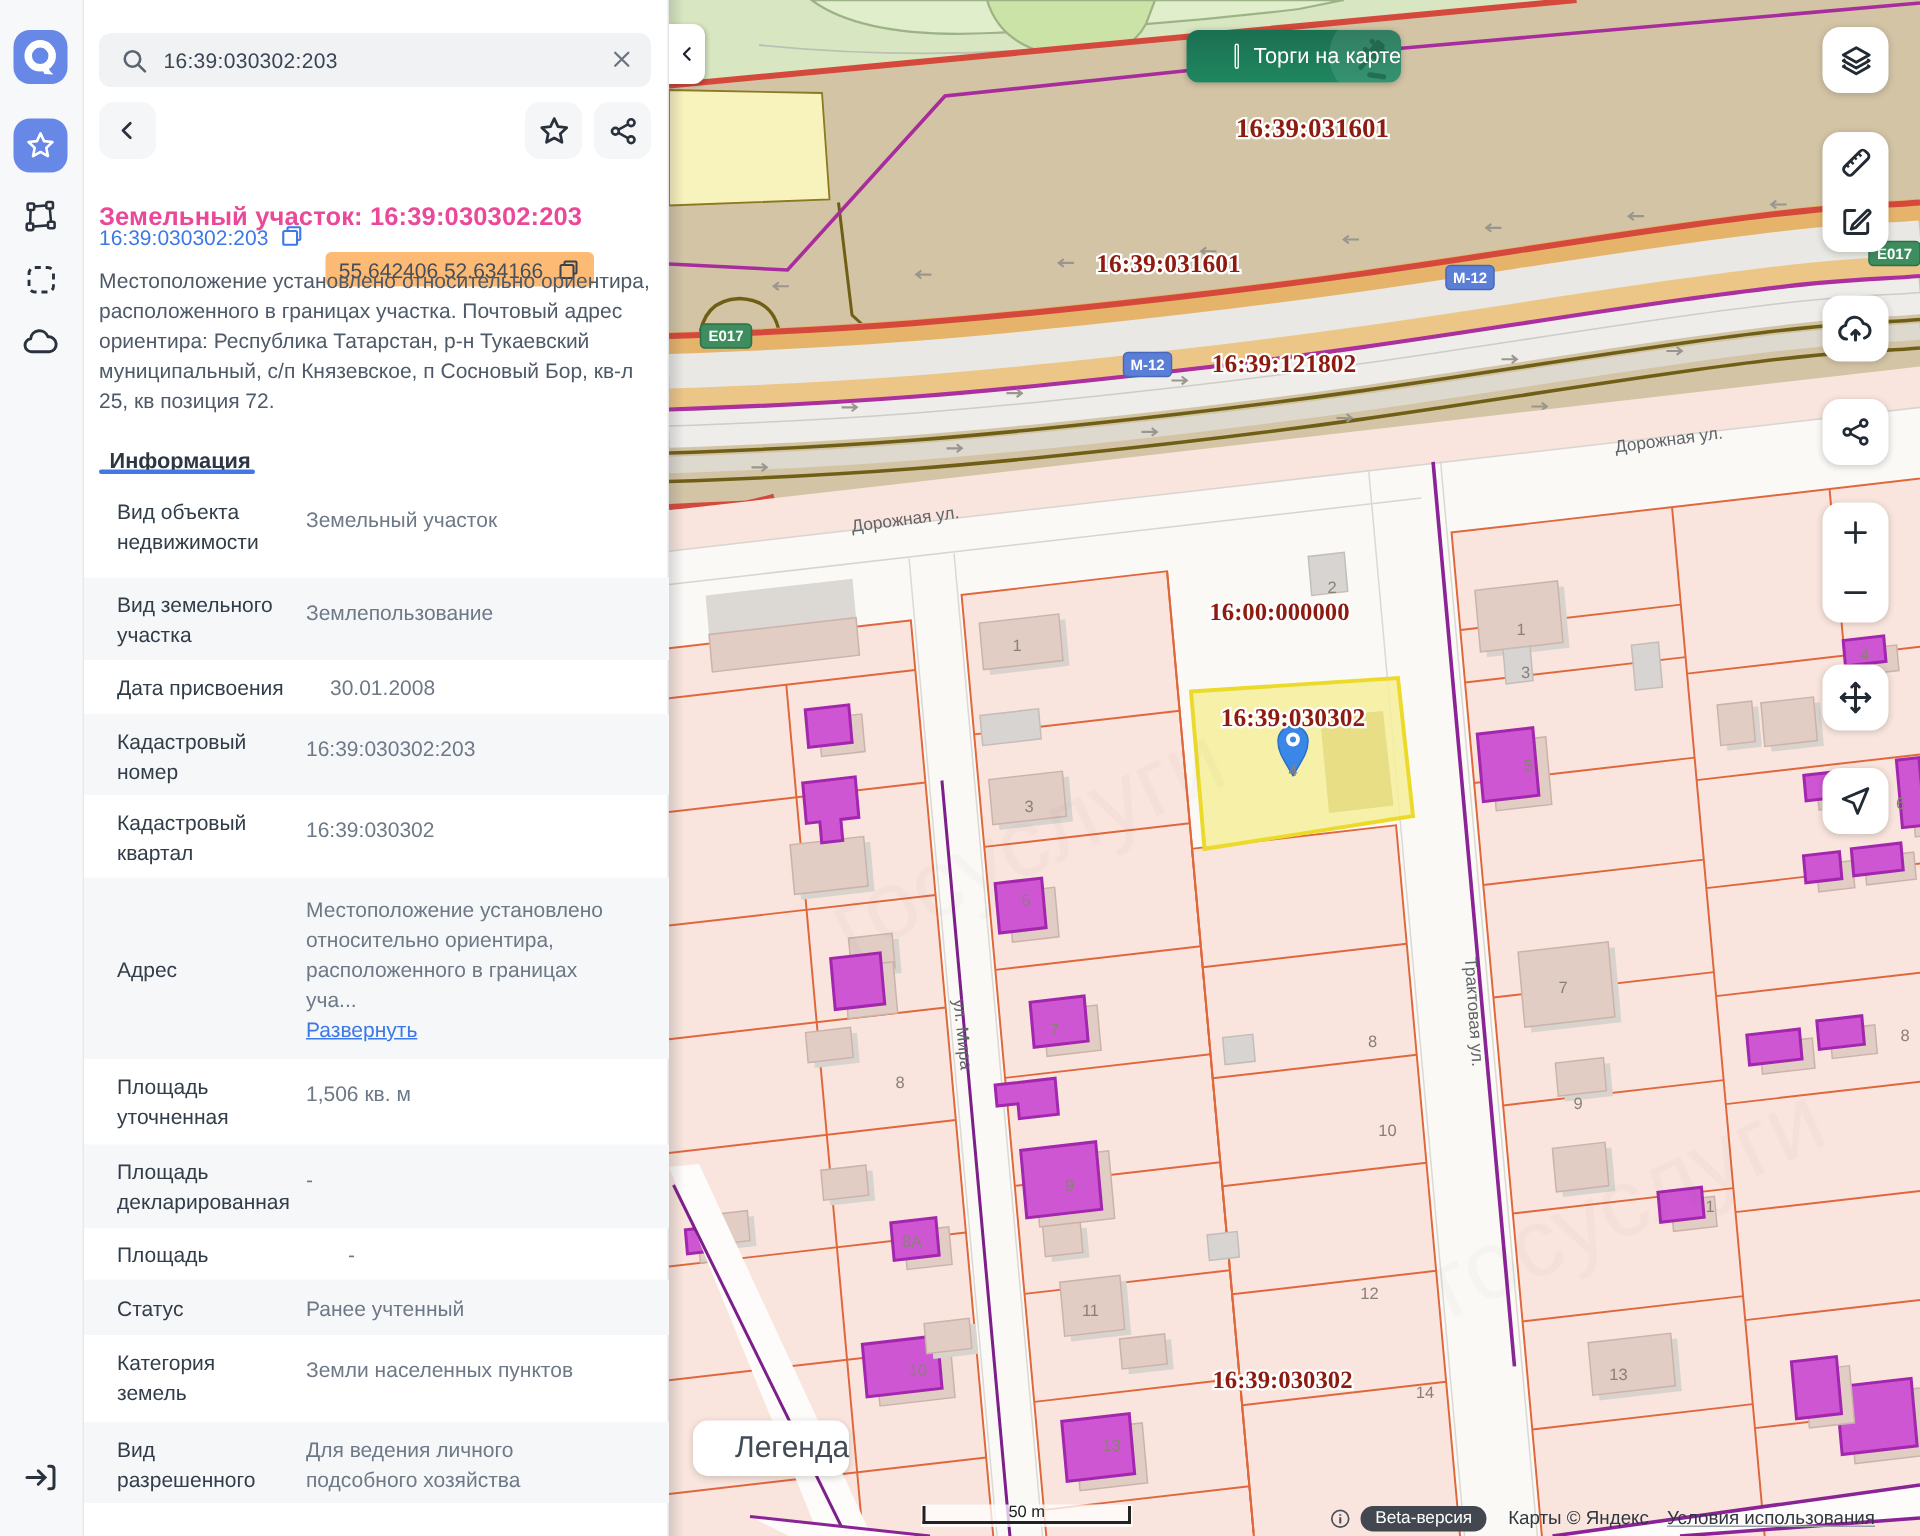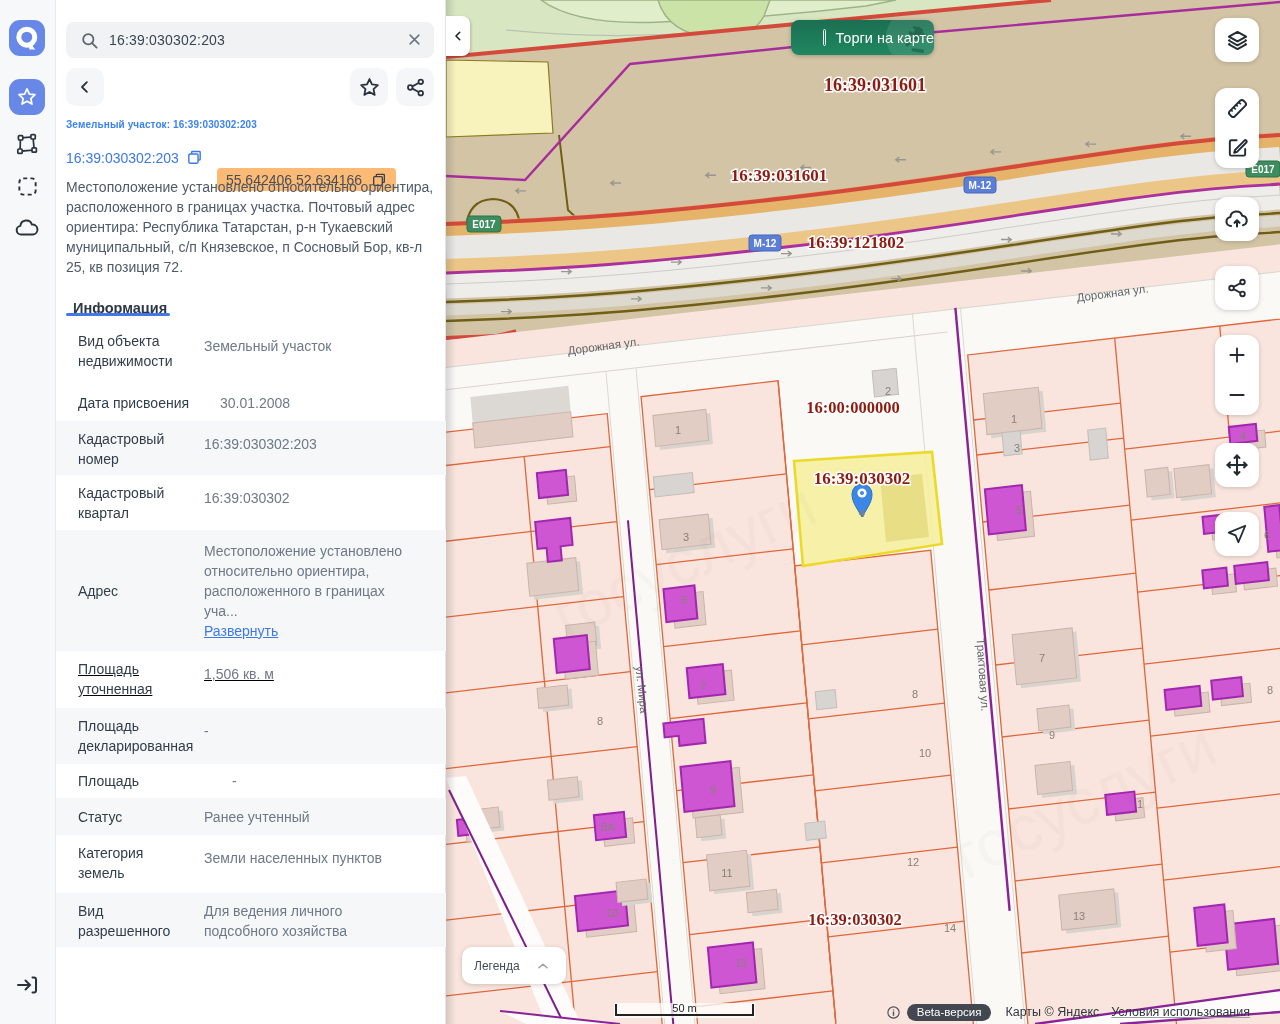--- a/index.html
+++ b/index.html
@@ -8,21 +8,21 @@
 #app{position:relative;width:1280px;height:1024px;background:#fff;}
 #rail{position:absolute;left:0;top:0;width:56px;height:1024px;background:#f7f8f9;border-right:1px solid #e7e9eb;z-index:30;}
 .railbtn{position:absolute;left:9px;width:36px;height:36px;border-radius:11px;display:flex;align-items:center;justify-content:center;}
 .bluebtn{background:#6788e6;}
 #panel{position:absolute;left:56px;top:0;width:390px;height:1024px;background:#fff;border-right:1px solid #e3e5e8;z-index:25;}
 #search{position:absolute;left:10px;top:22px;width:368px;height:36px;background:#f1f2f4;border-radius:8px;display:flex;align-items:center;}
 #search .q{margin-left:14px;}
 #search .txt{margin-left:10px;font-size:14px;color:#3a4553;letter-spacing:.2px;}
 #search .x{position:absolute;right:12px;top:10px;}
 .sqbtn{position:absolute;width:38px;height:38px;background:#f5f6f7;border-radius:10px;display:flex;align-items:center;justify-content:center;}
-.title{position:absolute;left:10px;top:119px;font-size:10px;font-weight:600;color:#3b82f6;letter-spacing:.1px;}
+.title{position:absolute;left:10px;top:135px;font-size:17px;font-weight:600;color:#ec4899;letter-spacing:.1px;}
 .chips{position:absolute;left:10px;top:146px;height:23px;display:flex;align-items:center;}
 .bluelink{color:#3c78e8;font-size:14px;}
 .chipg{margin-left:14px;background:#fdba74;border-radius:4px;height:23px;display:flex;align-items:center;padding:0 9px;font-size:14px;color:#454f5c;margin-top:44px;}
 .para{position:absolute;left:10px;top:177px;width:376px;font-size:14px;line-height:20px;color:#4e5a68;}
 .tab{position:absolute;left:10px;top:287px;font-size:14.5px;font-weight:700;color:#2d3743;padding:0 7px;margin-top:13px;}
 .tabline{position:absolute;left:10px;top:313px;width:104px;height:3px;background:#4377e6;border-radius:2px;}
 #tbl{position:absolute;left:0;top:323px;width:390px;}
 .row{display:flex;padding:0 10px;}
 .row>div{flex-shrink:0;}
 .row.g{background:#f6f7f9;}
@@ -30,21 +30,21 @@
 .v{width:244px;padding:8px 27px 8px 12px;font-size:14px;line-height:20px;color:#6e7987;}
 .rc{align-items:center;}
 #map{position:absolute;left:446px;top:0;width:834px;height:1024px;overflow:hidden;background:#faf8f5;}
 .mbtn{position:absolute;background:#fff;border-radius:12px;box-shadow:0 1px 4px rgba(40,40,40,.22);display:flex;flex-direction:column;align-items:center;justify-content:center;z-index:20;}
 #collapse{position:absolute;left:0;top:16px;width:24px;height:40px;background:#fff;border-radius:0 8px 8px 0;box-shadow:1px 1px 3px rgba(0,0,0,.2);display:flex;align-items:center;justify-content:center;z-index:20;}
 #torgi{position:absolute;left:345px;top:20px;width:143px;height:35px;border-radius:8px;background:linear-gradient(180deg,#1b6f52,#1f8760);box-shadow:0 1px 4px rgba(0,0,0,.25);display:flex;align-items:center;overflow:hidden;z-index:20;padding-left:20px;}
 #torgi .cb{width:17px;height:17px;border:1.4px solid rgba(255,255,255,.92);border-radius:5px;margin-left:12px;}
 #torgi .tx{color:#fff;font-size:14.5px;margin-left:10px;white-space:nowrap;z-index:2;}
 #torgi .dec{position:absolute;right:-8px;top:-11px;width:56px;height:56px;border-radius:50%;background:rgba(255,255,255,.10);}
 #legend{position:absolute;left:16px;top:947px;width:104px;height:37px;background:#fff;border-radius:10px;box-shadow:0 1px 5px rgba(0,0,0,.18);display:flex;align-items:center;z-index:20;}
-#legend .tx{margin-left:12px;font-size:12px;color:#424b55;}
+#legend .tx{margin-left:28px;font-size:20px;color:#424b55;}
 #scalebar{position:absolute;left:168px;top:1003px;width:141px;height:15px;background:rgba(255,255,255,.75);z-index:20;}
 #scalebar .in{position:absolute;left:1px;right:1px;top:1px;bottom:2px;border-left:2px solid #222;border-right:2px solid #222;border-bottom:2px solid #222;}
 #scalebar .tx{position:absolute;width:100%;text-align:center;top:-1px;font-size:11px;color:#222;}
 #attr{position:absolute;right:0;bottom:0;height:24px;display:flex;align-items:center;z-index:20;}
 #attr .lnk{font-size:12.5px;color:#30373f;margin-right:12px;}
 #beta{height:17px;background:#424750;border-radius:9px;color:#fff;font-size:11.5px;display:flex;align-items:center;padding:0 10px;margin-right:14px;}
 </style>
 </head>
 <body>
 <div id="app">
@@ -132,37 +132,41 @@
       </span>
     </div>
     <div class="para">Местоположение установлено относительно ориентира, расположенного в границах участка. Почтовый адрес ориентира: Республика Татарстан, р-н Тукаевский муниципальный, с/п Князевское, п Сосновый Бор, кв-л 25, кв позиция 72.</div>
     <div class="tab">Информация</div>
     <div class="tabline"></div>
     <div id="tbl">
       <div class="row" style="height:62px;">
           <div class="k">Вид объекта недвижимости</div>
           <div class="v" style="padding-top:13px;">Земельный участок</div>
         </div>
+      <div class="row g" style="height:55px;">
+          <div class="k">Вид земельного участка</div>
+          <div class="v" style="padding-top:13px;">Землепользование</div>
+        </div>
       <div class="row rc" style="height:36px;gap:16px;">
           <div class="k" style="padding:0 2px 0 12px;">Дата присвоения</div>
           <div class="v" style="padding:0 4px 0 12px;">30.01.2008</div>
         </div>
       <div class="row g" style="height:54px;">
           <div class="k">Кадастровый номер</div>
           <div class="v" style="padding-top:13px;">16:39:030302:203</div>
         </div>
       <div class="row" style="height:55px;">
           <div class="k">Кадастровый квартал</div>
           <div class="v" style="padding-top:13px;">16:39:030302</div>
         </div>
       <div class="row g rc" style="height:121px;">
           <div class="k">Адрес</div>
           <div class="v">Местоположение установлено относительно ориентира, расположенного в границах уча...<br><span class="bluelink" style="font-size:14px;text-decoration:underline;">Развернуть</span></div>
         </div>
-      <div class="row" style="height:57px;text-decoration:underline;">
+      <div class="row" style="height:57px;">
           <div class="k">Площадь уточненная</div>
           <div class="v" style="padding-top:13px;">1,506 кв. м</div>
         </div>
       <div class="row g" style="height:56px;">
           <div class="k">Площадь декларированная</div>
           <div class="v" style="padding-top:13px;">-</div>
         </div>
       <div class="row rc" style="height:34px;gap:28px;">
           <div class="k" style="padding:0 2px 0 12px;">Площадь</div>
           <div class="v" style="padding:0 4px 0 12px;">-</div>

